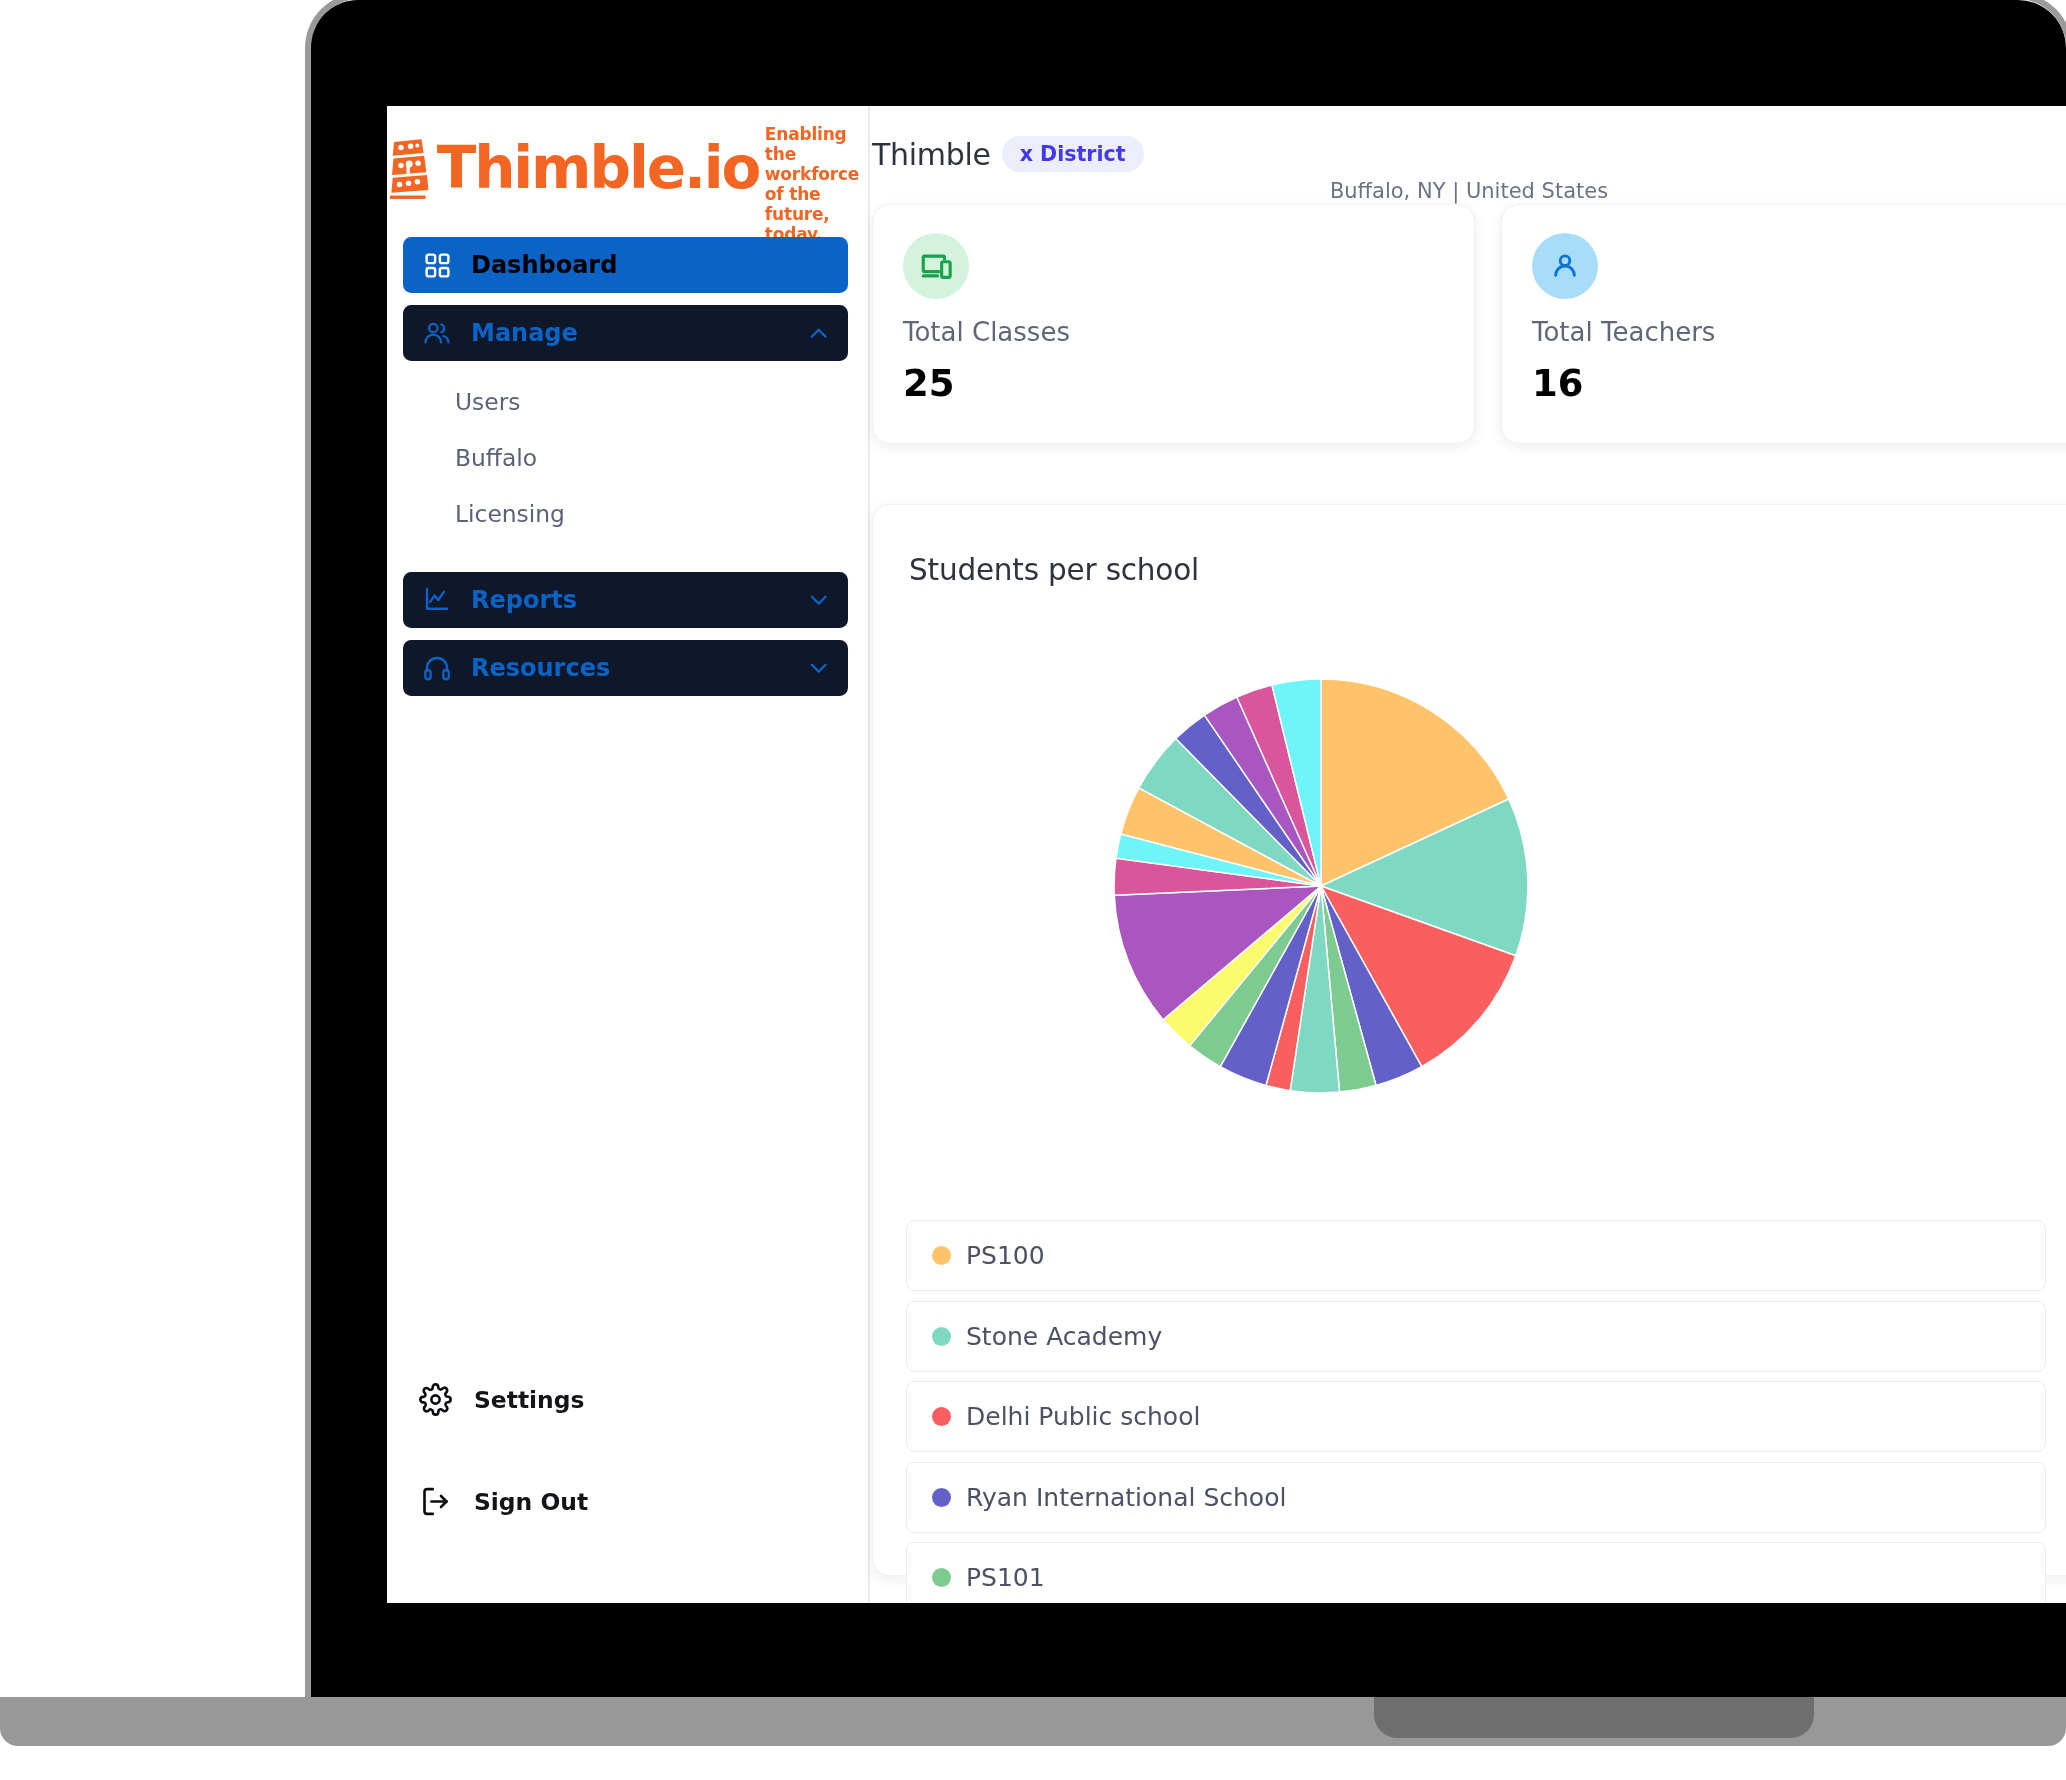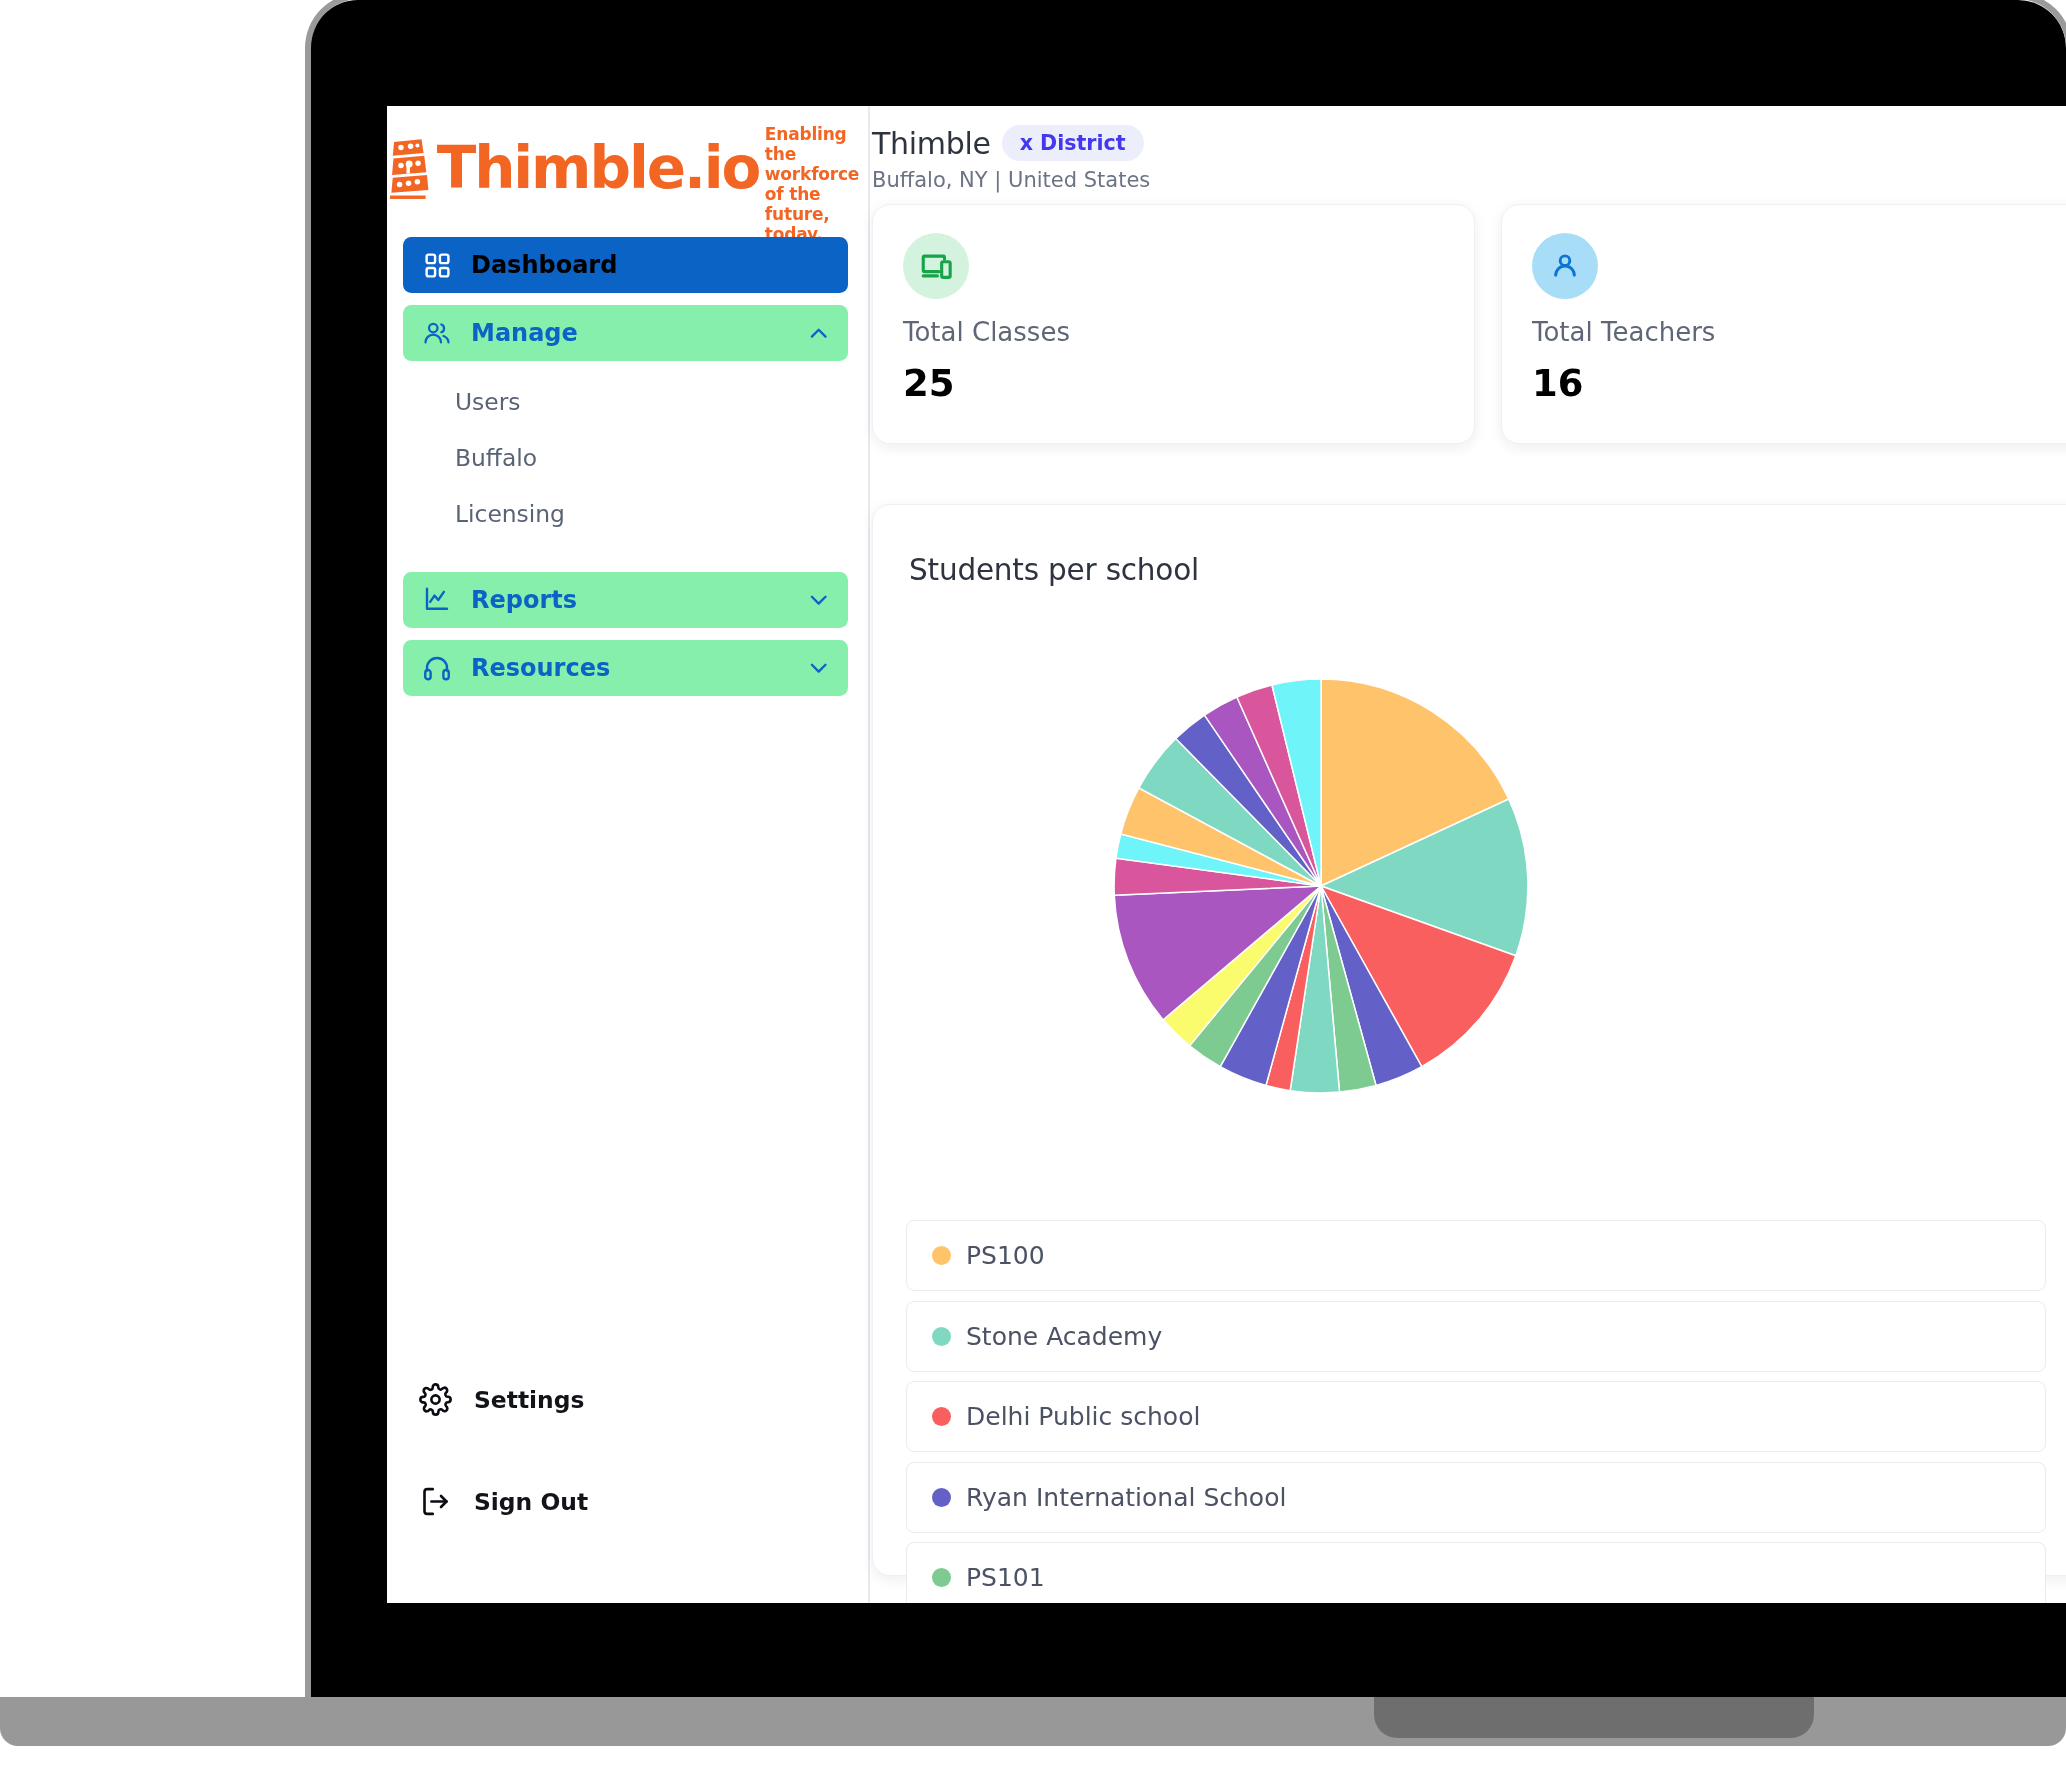--- a/index.html
+++ b/index.html
@@ -93,21 +93,21 @@
   .nav-block { position: absolute; left: 16px; top: 131px; width: 445px; }
   .nav-item {
     display: flex; align-items: center;
     height: 56px;
     border-radius: 8.2px;
     padding: 0 18px;
     margin-bottom: 12.4px;
     cursor: pointer;
   }
   .nav-item.active { background: #0b63c5; }
-  .nav-item.section { background: #86efac; align-items: center; }
+  .nav-item.section { background: #0f172a; align-items: center; }
   .nav-icon { width: 32px; height: 32px; flex: 0 0 auto; display: flex; align-items: center; justify-content: center; }
   .nav-label {
     font-size: 24px; font-weight: 700;
     margin-left: 18px;
     font-family: "DejaVu Sans", sans-serif;
   }
   .nav-item.active .nav-label { color: #000000; }
   .nav-item.section .nav-label { color: #0b63c5; }
   .nav-chev { margin-left: auto; width: 23.4px; height: 23.4px; }
 
@@ -132,21 +132,21 @@
     font-family: "DejaVu Sans", sans-serif;
   }
 
   
   #main {
     position: absolute;
     left: 485px; top: 0;
     width: 1194px; height: 1497px;
     background: #ffffff;
   }
-  #page-header { position: absolute; left: 0; top: 0; width: 100%; padding: 19px 0 0 0; }
+  #page-header { position: absolute; left: 0; top: 0; width: 100%; padding: 30px 0 0 0; text-align: center; }
   .header-title-row { display: flex; align-items: center; gap: 11px; }
   #page-title {
     font-size: 30px; font-weight: 400; color: #2e3340;
     font-family: "DejaVu Sans", sans-serif;
     letter-spacing: -0.3px;
   }
   #district-badge {
     background: #eceefc; color: #4338ee;
     border-radius: 20.6px;
     padding: 6.2px 18px;

